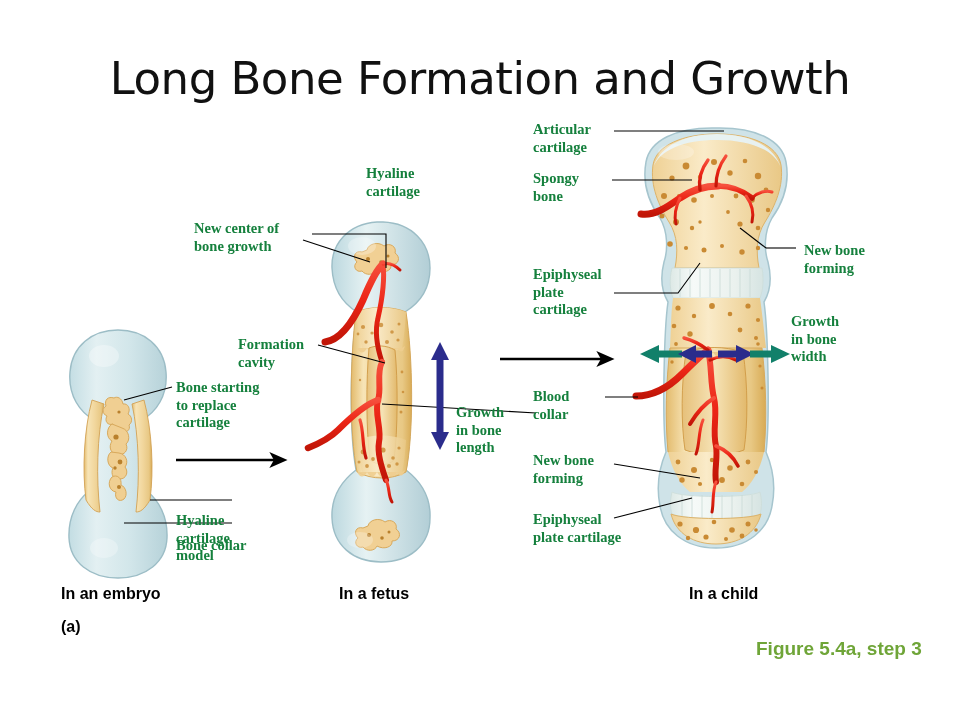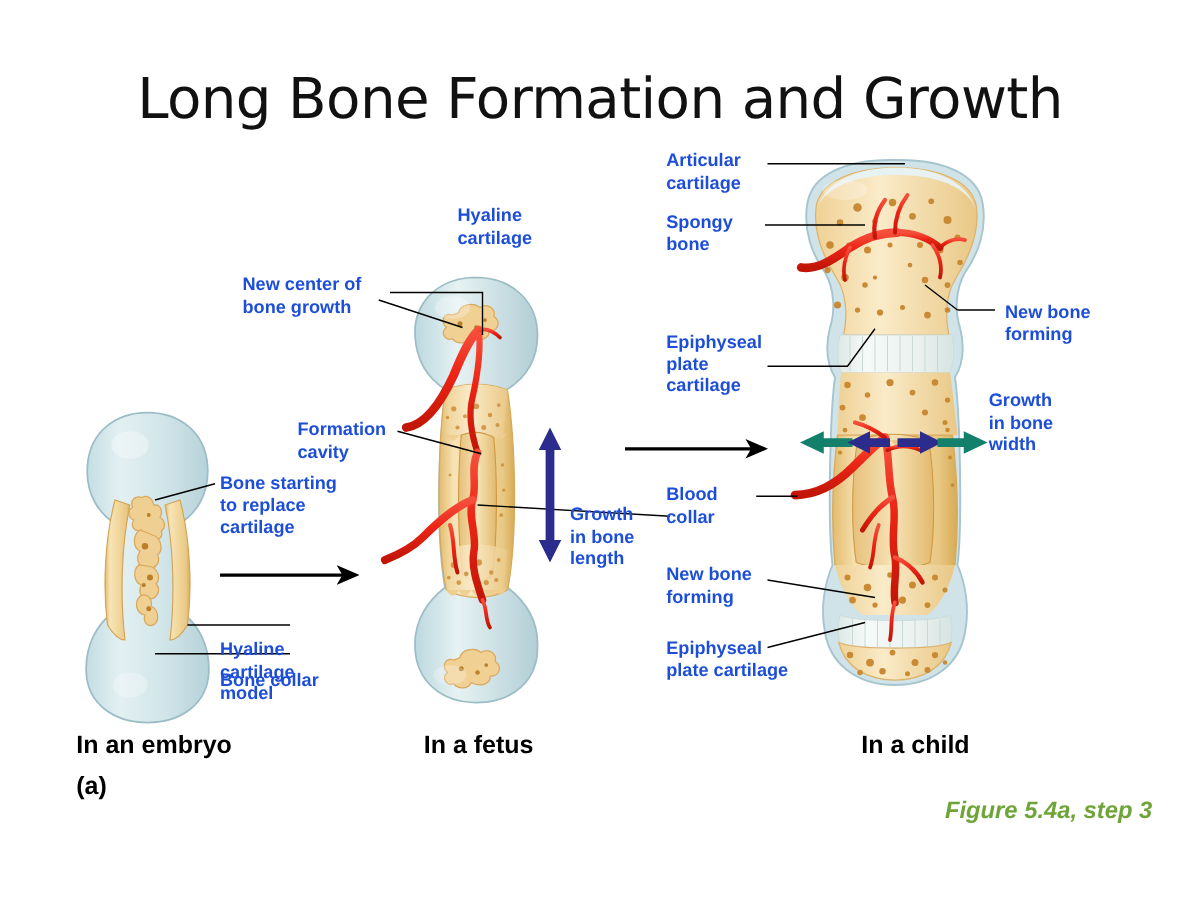--- a/index.html
+++ b/index.html
@@ -31,45 +31,44 @@
     text-align: center;
     font-family: "DejaVu Sans", sans-serif;
     font-size: 45px;
     font-weight: 400;
     letter-spacing: -0.5px;
     color: #111111;
     white-space: nowrap;
   }
   .lbl {
     position: absolute;
-    font-family: Liberation Sans, sans-serif;
+    font-family: Liberation Serif, serif;
     font-size: 14.5px;
     font-weight: bold;
     line-height: 17.5px;
-    color: #1d4ed8;
+    color: #15803d;
     white-space: pre-line;
   }
   .panel-cap {
     position: absolute;
     font-family: "Liberation Sans", sans-serif;
-    font-size: 20px;
+    font-size: 16px;
     font-weight: bold;
     color: #000000;
     white-space: nowrap;
   }
   #figcap {
     position: absolute;
     left: 756px;
     top: 638px;
     font-family: "Liberation Sans", sans-serif;
     font-size: 19px;
     font-weight: bold;
     color: #6fa538;
     white-space: nowrap;
-    font-style: italic;
   }
   svg.art {
     position: absolute;
     left: 0; top: 0;
     width: 960px;
     height: 720px;
     overflow: visible;
     pointer-events: none;
   }
   .leader { stroke: #000; stroke-width: 1.1; fill: none; }

